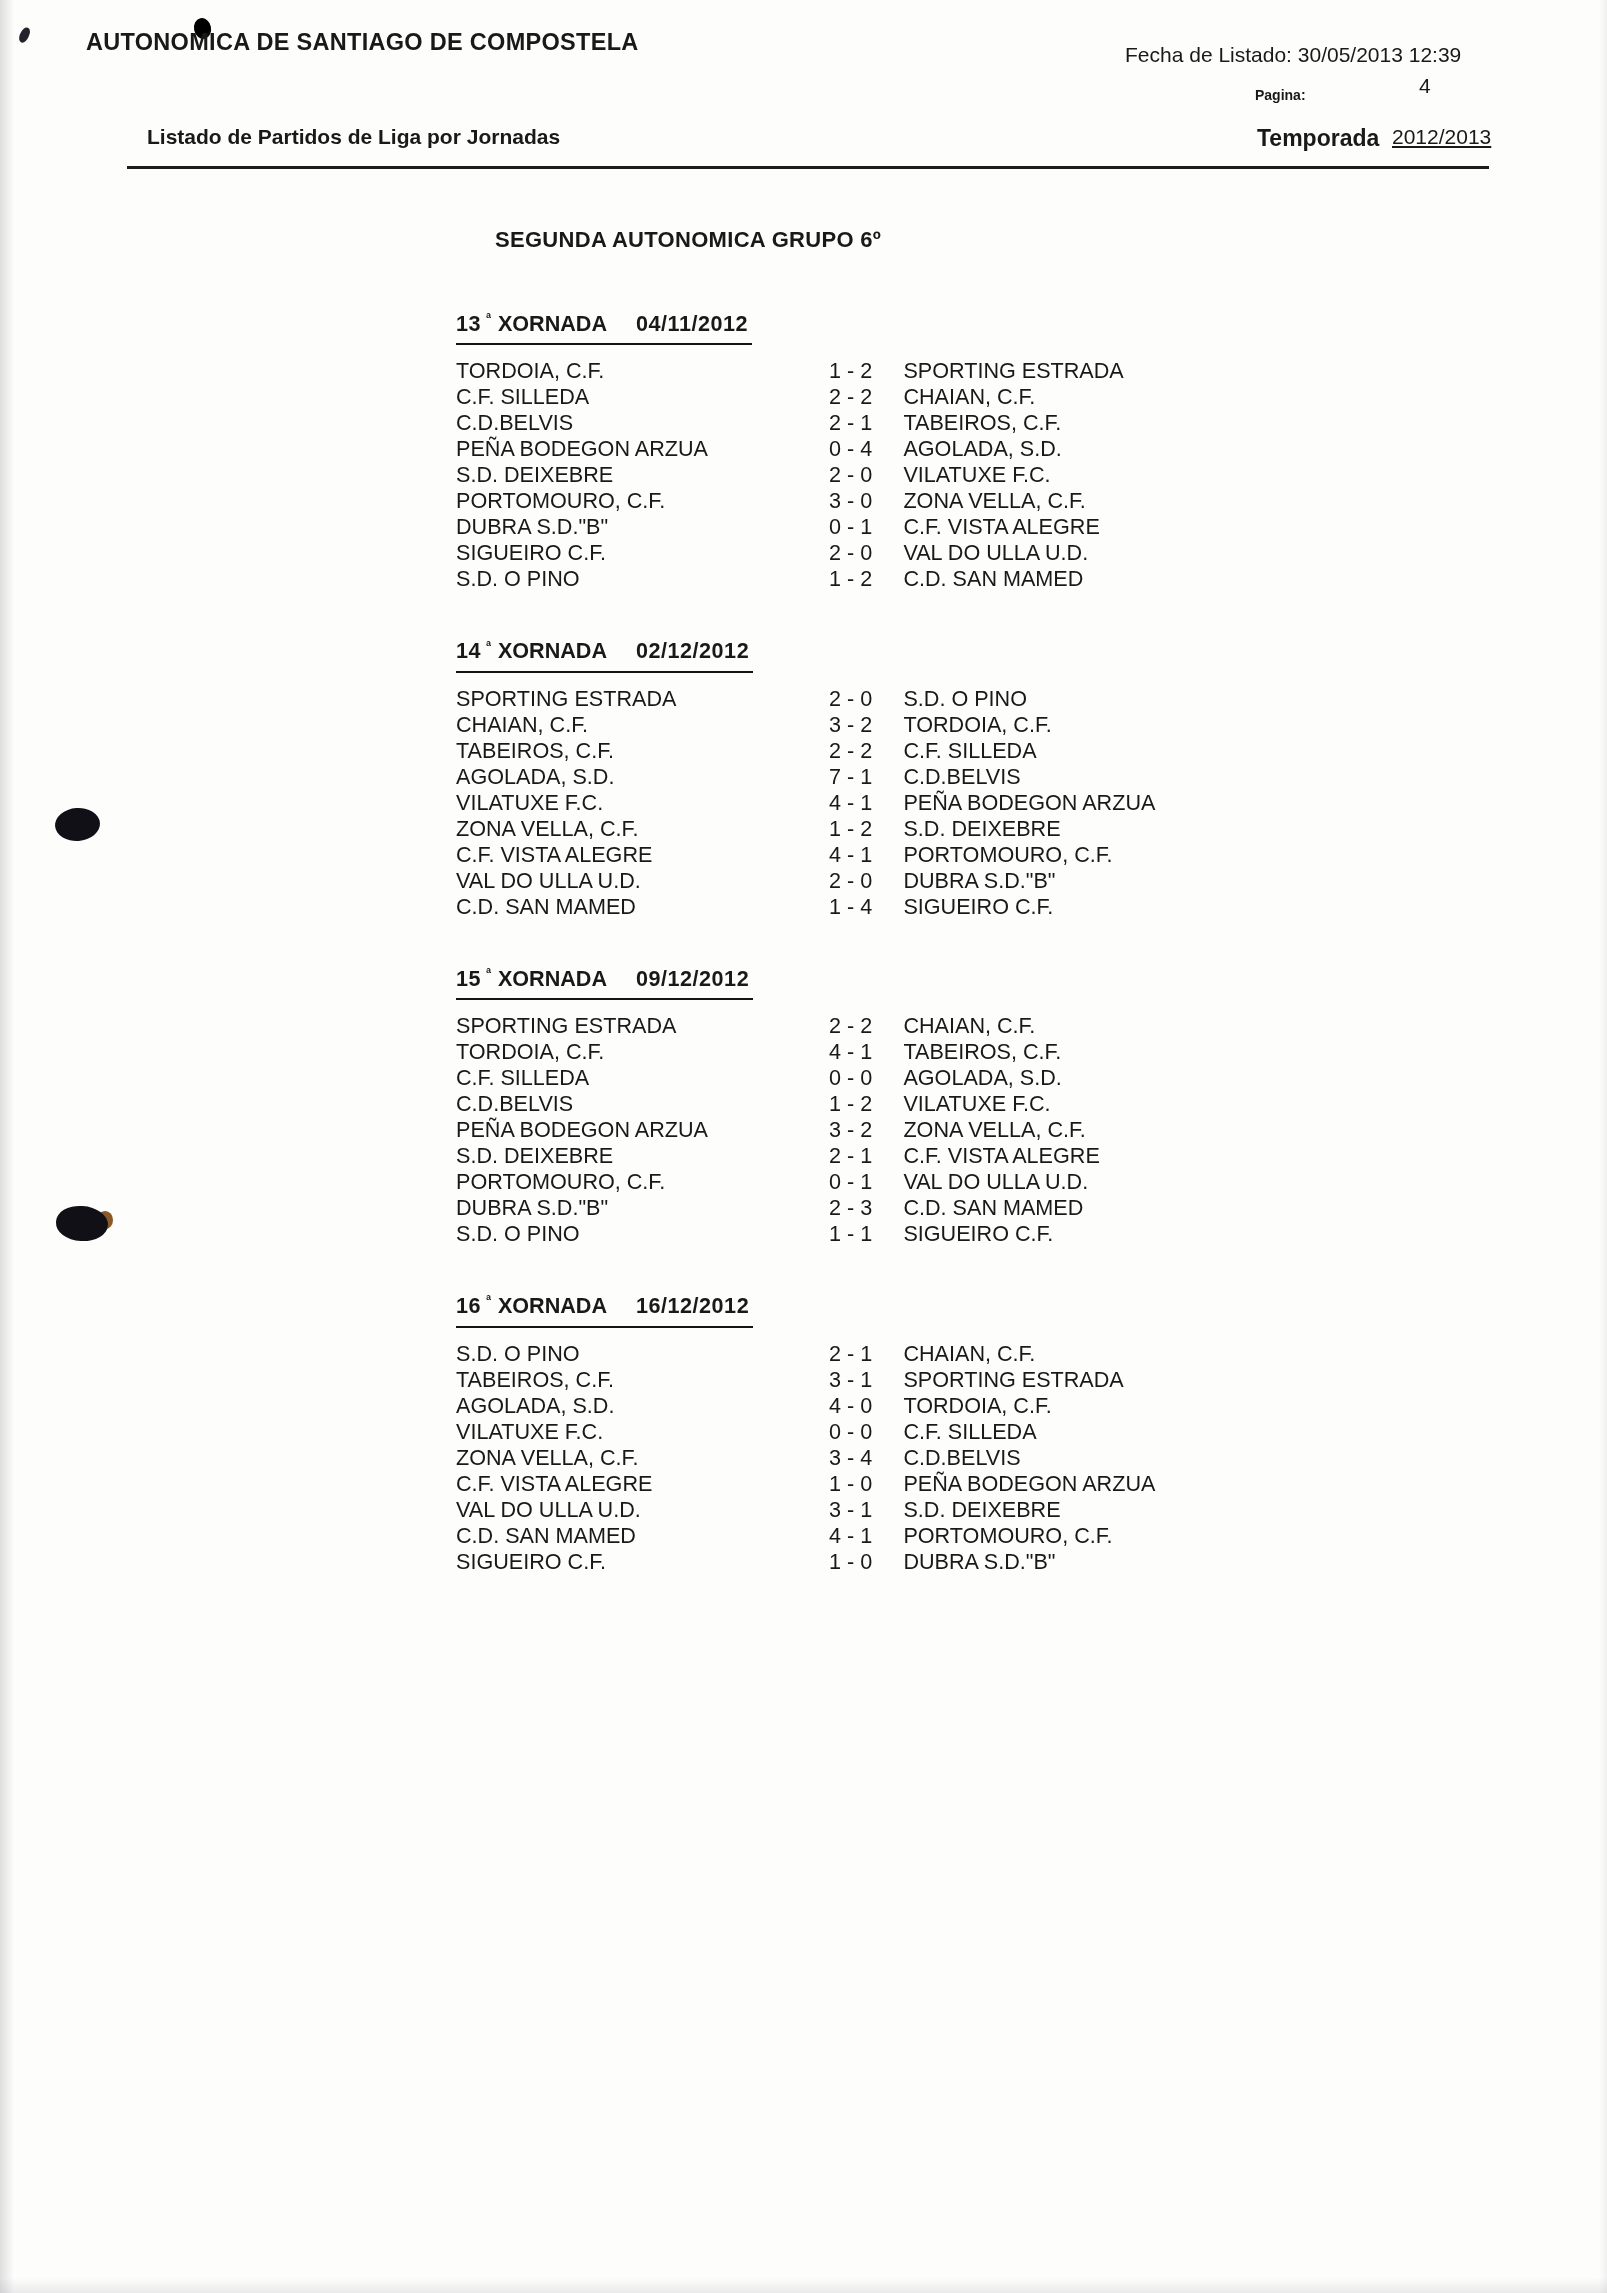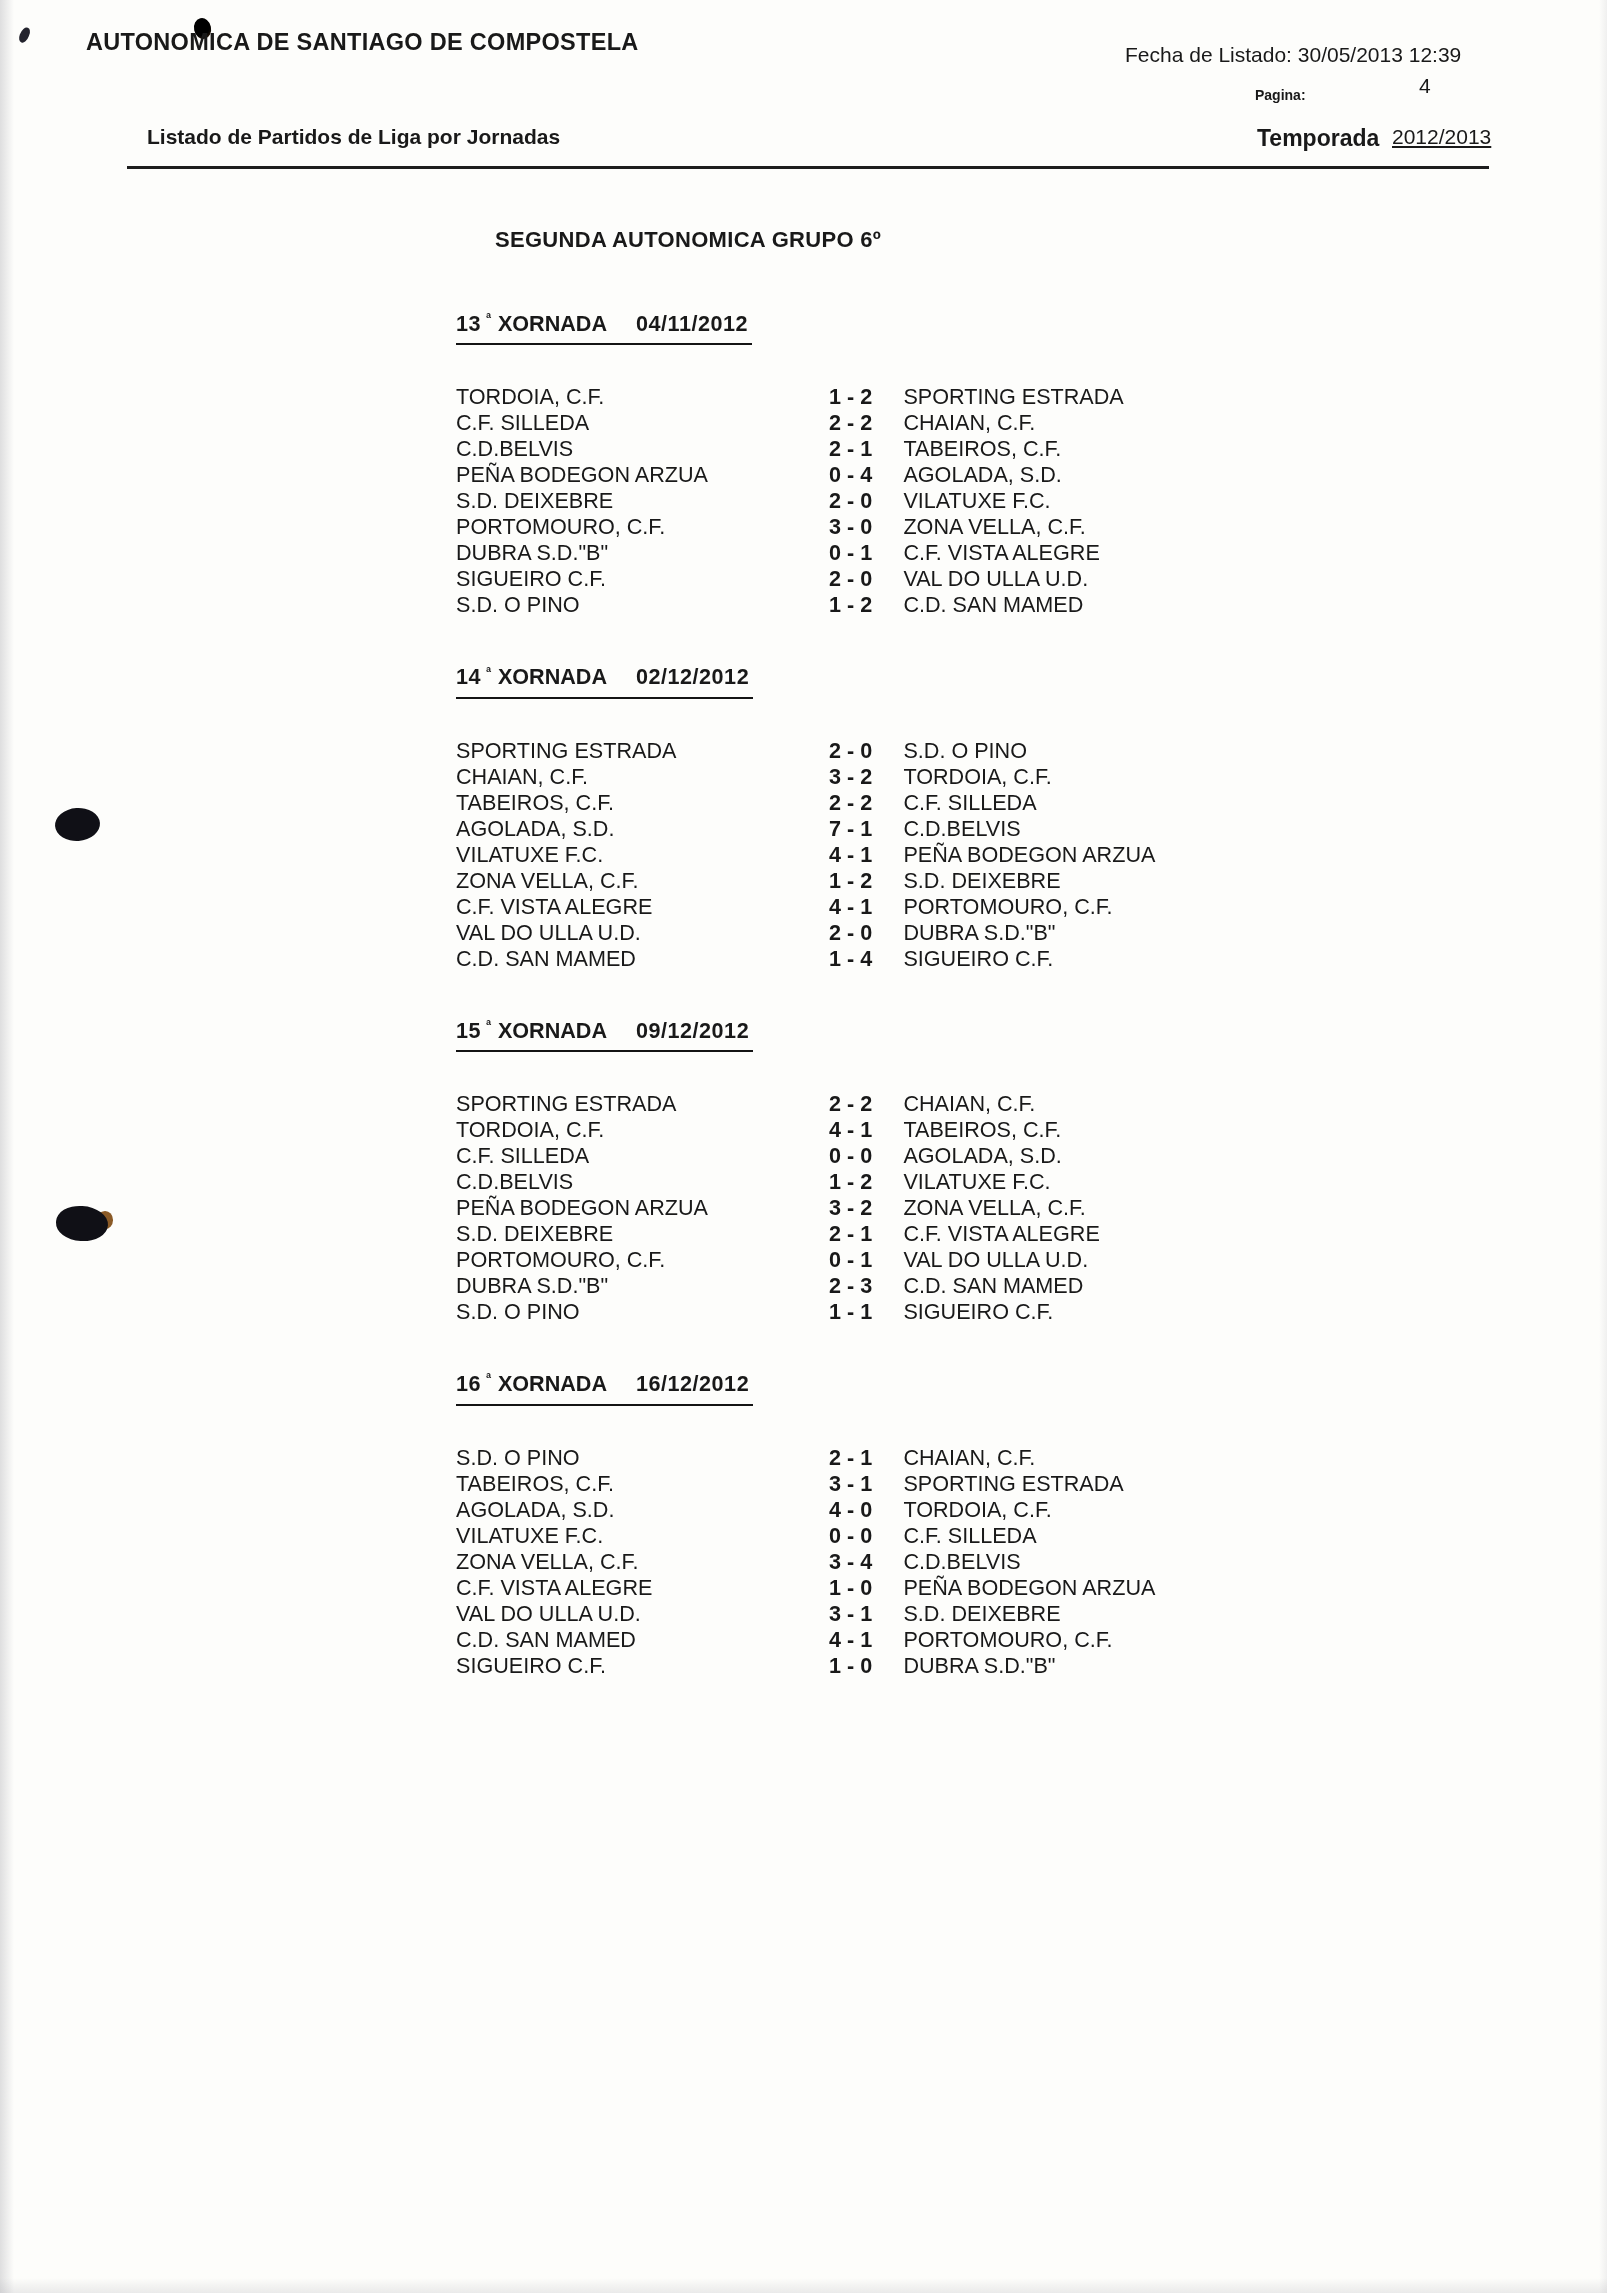--- a/index.html
+++ b/index.html
@@ -42,29 +42,29 @@
   .rule { position:absolute; left:127px; top:166px; width:1362px; height:2.9px; background:#1d1d1d; }
   
   .group-title { position:absolute; left:495px; top:227px;
     font-size:22px; font-weight:bold; letter-spacing:0.3px; white-space:nowrap; }
   .content { position:absolute; left:456px; top:312px; width:745px; }
   .jornada { margin-bottom:47px; }
   .jornada-header {
     display:inline-flex; align-items:baseline;
     font-size:21.6px; font-weight:bold; line-height:24.5px;
     border-bottom:2.9px solid #141414; padding-bottom:3.9px; padding-right:3.9px;
-    margin-bottom:39px; white-space:nowrap;
+    margin-bottom:13px; white-space:nowrap;
   }
   .j-num { letter-spacing:0.5px; }
   .j-ord { font-size:13.7px; position:relative; top:-7.8px; margin:0 6.9px 0 4.9px; }
   .j-date { margin-left:29px; letter-spacing:0.5px; }
   .match-row { display:flex; height:26px; line-height:26px;
     font-size:21.6px; white-space:nowrap;align-items:center; }
   .home  { width:373px; }
-  .score { width:47px; margin-right:27.4px;font-weight:bold; }
+  .score { width:47px; margin-right:27.4px; }
   .away  { flex:1; }
 </style>
 </head>
 <body>
 
 <div class="edge-left"></div>
 <div class="edge-right"></div>
 <div class="edge-bottom"></div>
 <div class="speck"></div>
 <div class="inkdot"></div>

